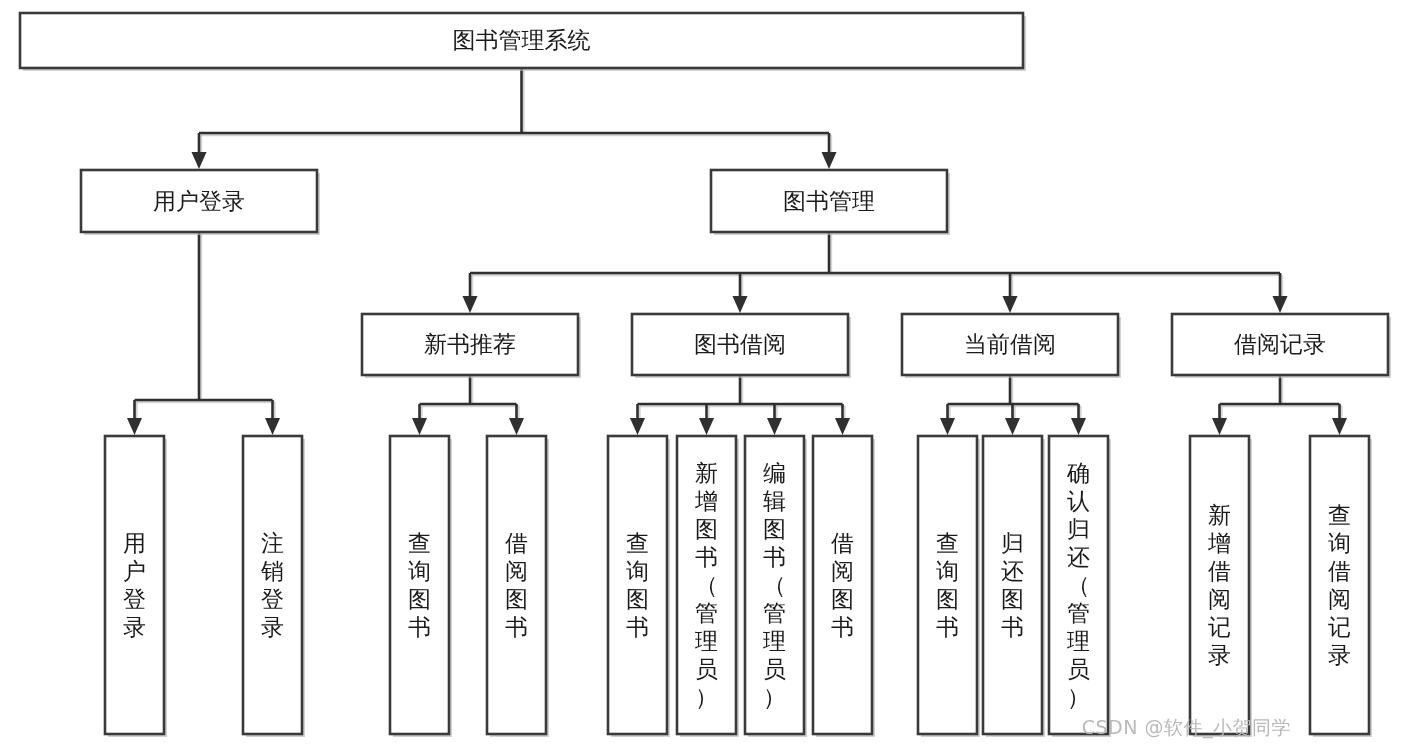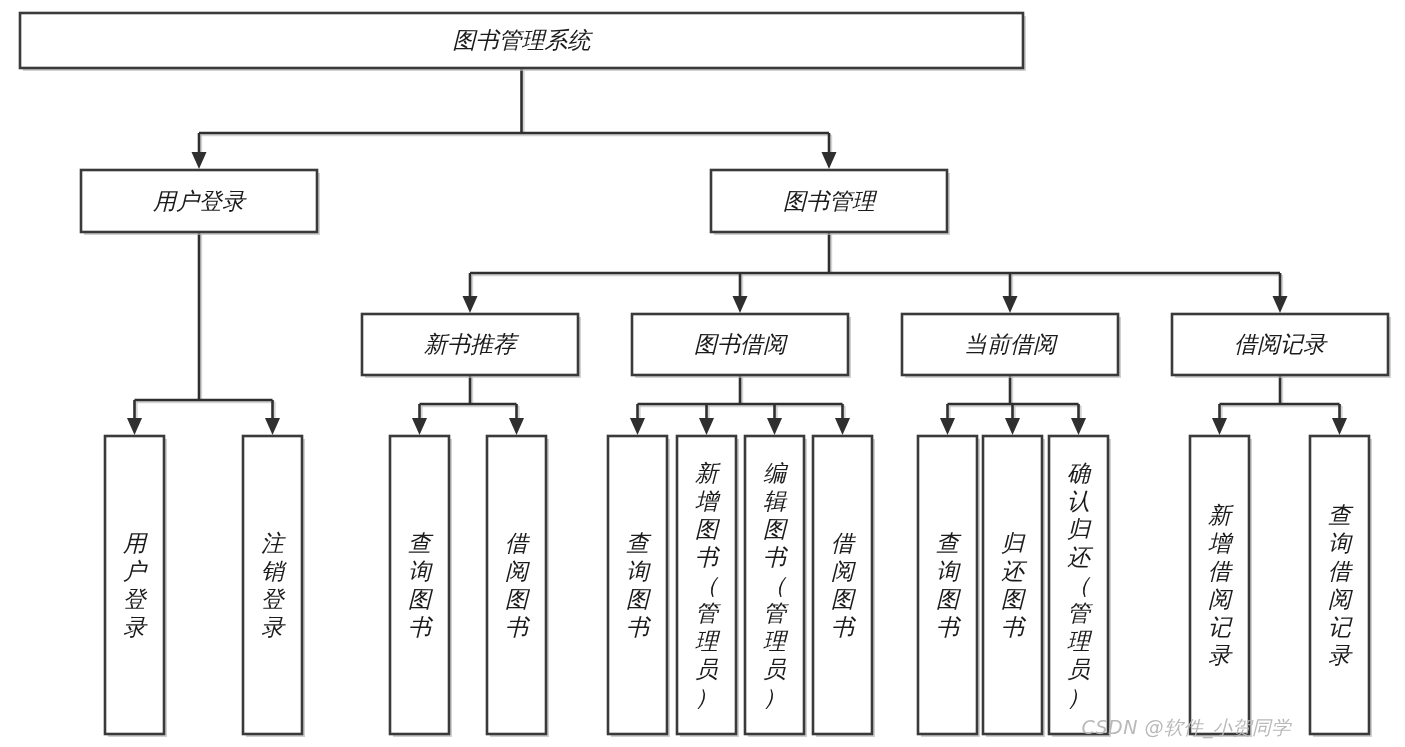--- a/index.html
+++ b/index.html
@@ -12,21 +12,20 @@
     width: 1405px;
     height: 747px;
     font-family: "DejaVu Sans", "Liberation Sans", sans-serif;
     overflow: hidden;
     position: relative;
   }
   #diagram-root {
     position: relative;
     width: 1301px;
     height: 747px;
-    font-style: italic;
   }
   svg#flowchart {
     display: block;
     width: 1405px;
     height: 747px;
   }
   .node-box {
     fill: #ffffff;
     stroke: #3a3a3a;
     stroke-width: 2.6;

